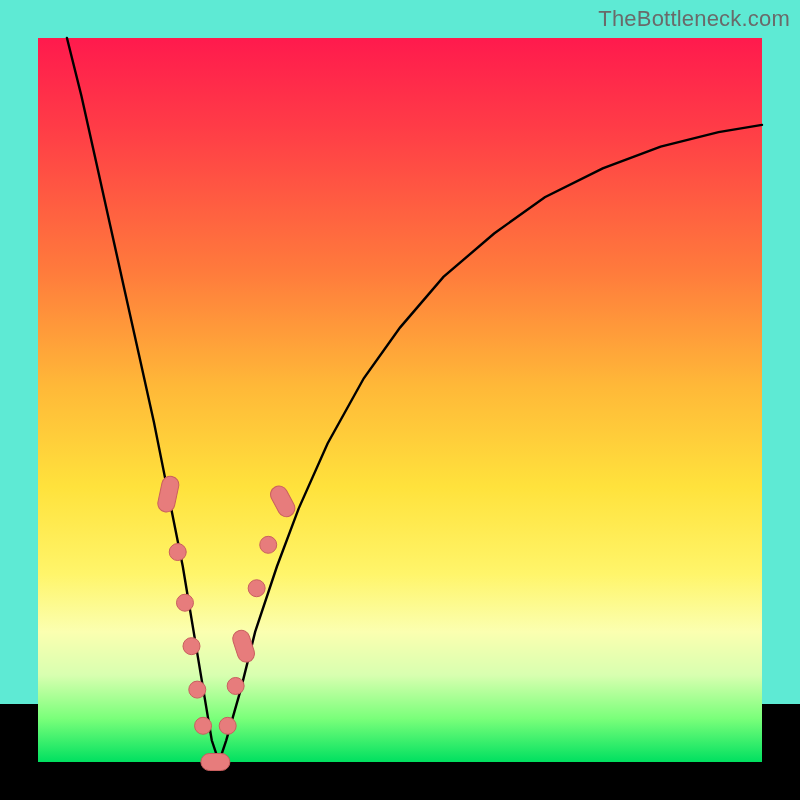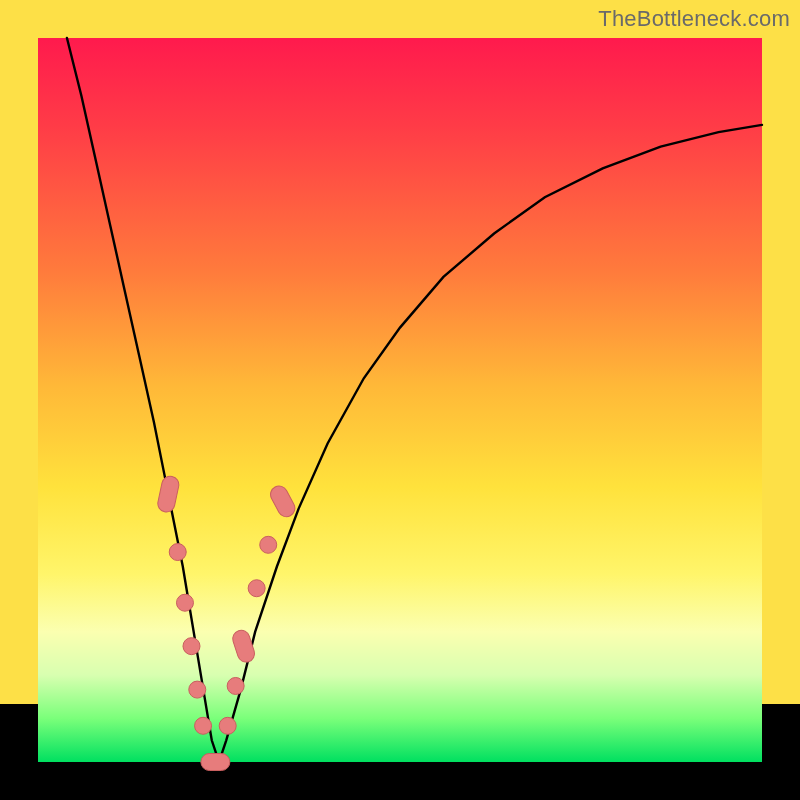--- a/index.html
+++ b/index.html
@@ -10,21 +10,21 @@
     background: #000;
     overflow: hidden;
     font-family: Arial, Helvetica, sans-serif;
   }
   .frame {
     position: absolute;
     top: 0;
     left: 0;
     width: 800px;
     height: 704px;
-    background: #fde047;
+    background: #5eead4;
   }
   .plot-area {
     position: absolute;
     top: 38px;
     left: 38px;
     width: 724px;
     height: 724px;
     
     background: linear-gradient(
       to bottom,

